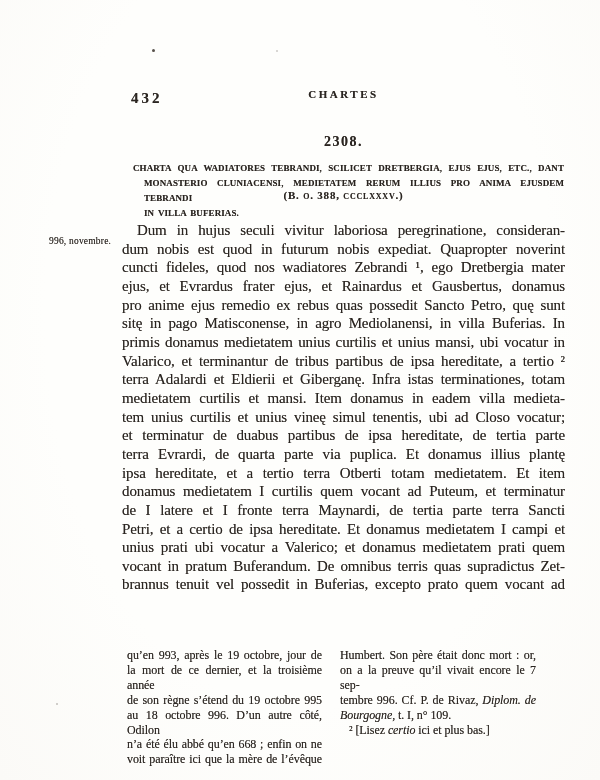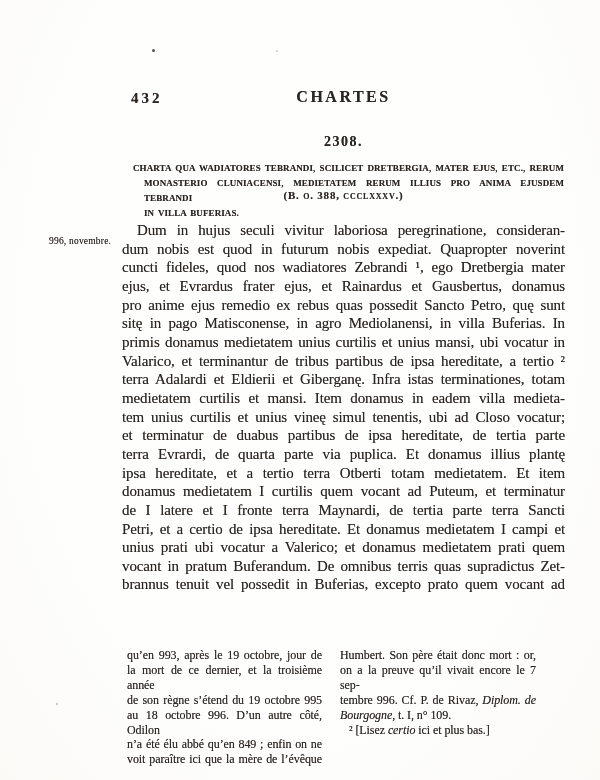--- a/index.html
+++ b/index.html
@@ -16,21 +16,21 @@
   }
   .ink { color: #2a2521; text-shadow: 0 0 0.45px rgba(48,40,32,0.55); }
 
   
   .page-number {
     position: absolute; left: 131px; top: 90px;
     font-size: 15px; letter-spacing: 3px; font-weight: 700;
   }
   .page-title {
     position: absolute; left: 122px; top: 88px; width: 443px;
-    text-align: center; font-size: 16px; font-weight: 700; letter-spacing: 2.5px;
+    text-align: center; font-size: 11px; font-weight: 700; letter-spacing: 2.5px;
   }
   .charter-number {
     position: absolute; left: 122px; top: 134px; width: 443px;
     text-align: center; font-size: 14px; letter-spacing: 1.5px; font-weight: 700;
   }
 
   
   .charter-summary {
     position: absolute; left: 133px; top: 161px; width: 431px;
     font-size: 9px; font-weight: 700; letter-spacing: 0.1px;
@@ -85,21 +85,21 @@
   <div class="speck speck-1"></div>
   <div class="speck speck-2"></div>
   <div class="speck speck-3"></div>
 
   <div class="page-number ink">432</div>
   <div class="page-title ink">CHARTES</div>
 
   <div class="charter-number ink">2308.</div>
 
   <div class="charter-summary ink">
-      <div class="t-line">CHARTA QUA WADIATORES TEBRANDI, SCILICET DRETBERGIA, MATER EJUS, ETC., RERUM</div>
+      <div class="t-line">CHARTA QUA WADIATORES TEBRANDI, SCILICET DRETBERGIA, EJUS EJUS, ETC., DANT</div>
       <div class="t-line">MONASTERIO CLUNIACENSI, MEDIETATEM RERUM ILLIUS PRO ANIMA EJUSDEM TEBRANDI</div>
       <div class="t-line">IN VILLA BUFERIAS.</div>
     </div>
 
   <div class="charter-reference ink">(B. o. 388, ccclxxxv.)</div>
 
   <div class="margin-note ink">996, novembre.</div>
 
   <div class="charter-body ink">
       <div class="t-line">Dum in hujus seculi vivitur laboriosa peregrinatione, consideran-</div>
@@ -122,21 +122,21 @@
       <div class="t-line">unius prati ubi vocatur a Valerico; et donamus medietatem prati quem</div>
       <div class="t-line">vocant in pratum Buferandum. De omnibus terris quas supradictus Zet-</div>
       <div class="t-line">brannus tenuit vel possedit in Buferias, excepto prato quem vocant ad</div>
     </div>
 
   <div class="footnote-col footnote-left ink">
       <div class="t-line">qu’en 993, après le 19 octobre, jour de</div>
       <div class="t-line">la mort de ce dernier, et la troisième année</div>
       <div class="t-line">de son règne s’étend du 19 octobre 995</div>
       <div class="t-line">au 18 octobre 996. D’un autre côté, Odilon</div>
-      <div class="t-line">n’a été élu abbé qu’en 849 ; enfin on ne</div>
+      <div class="t-line">n’a été élu abbé qu’en 668 ; enfin on ne</div>
       <div class="t-line">voit paraître ici que la mère de l’évêque</div>
     </div>
   <div class="footnote-col footnote-right ink">
       <div class="t-line">Humbert. Son père était donc mort : or,</div>
       <div class="t-line">on a la preuve qu’il vivait encore le 7 sep-</div>
       <div class="t-line"><span>tembre 996. Cf. P. de Rivaz, </span><i>Diplom. de</i></div>
       <div class="t-line"><i>Bourgogne</i><span>, t. I, n° 109.</span></div>
       <div class="t-line"><span>² [Lisez </span><i>certio</i><span> ici et plus bas.]</span></div>
     </div>
 

